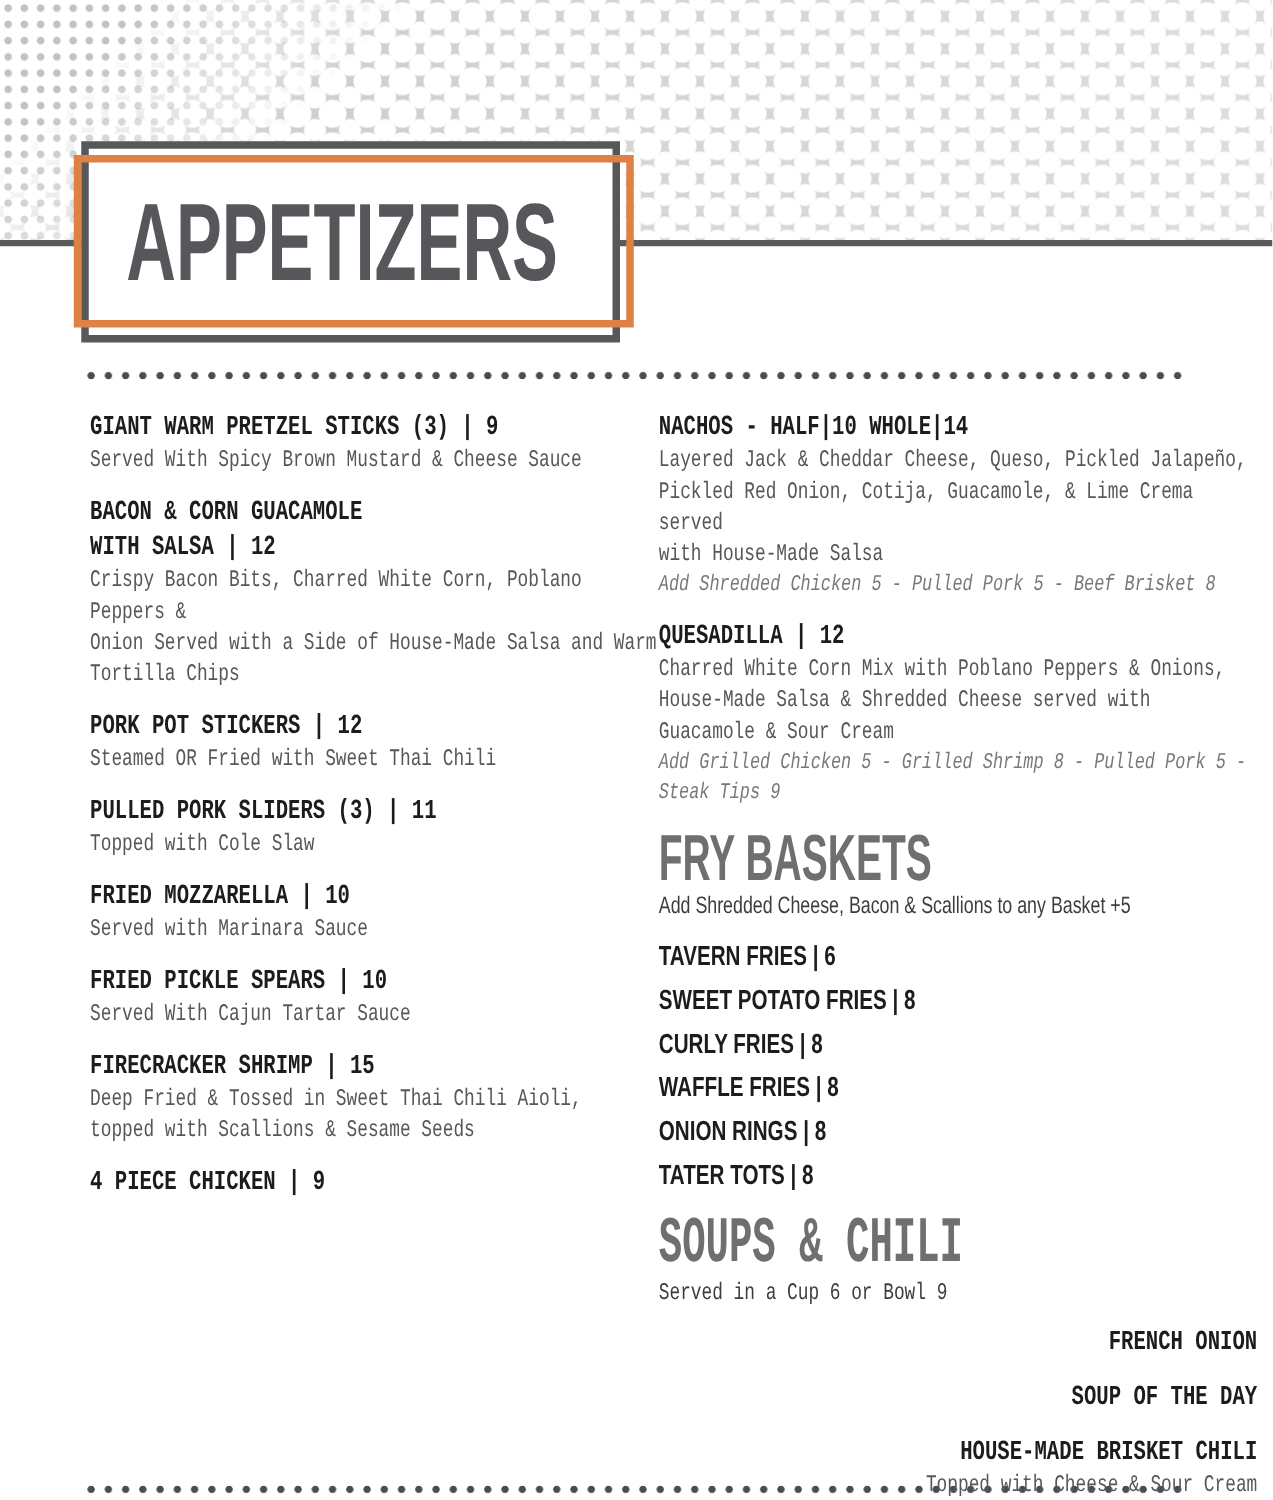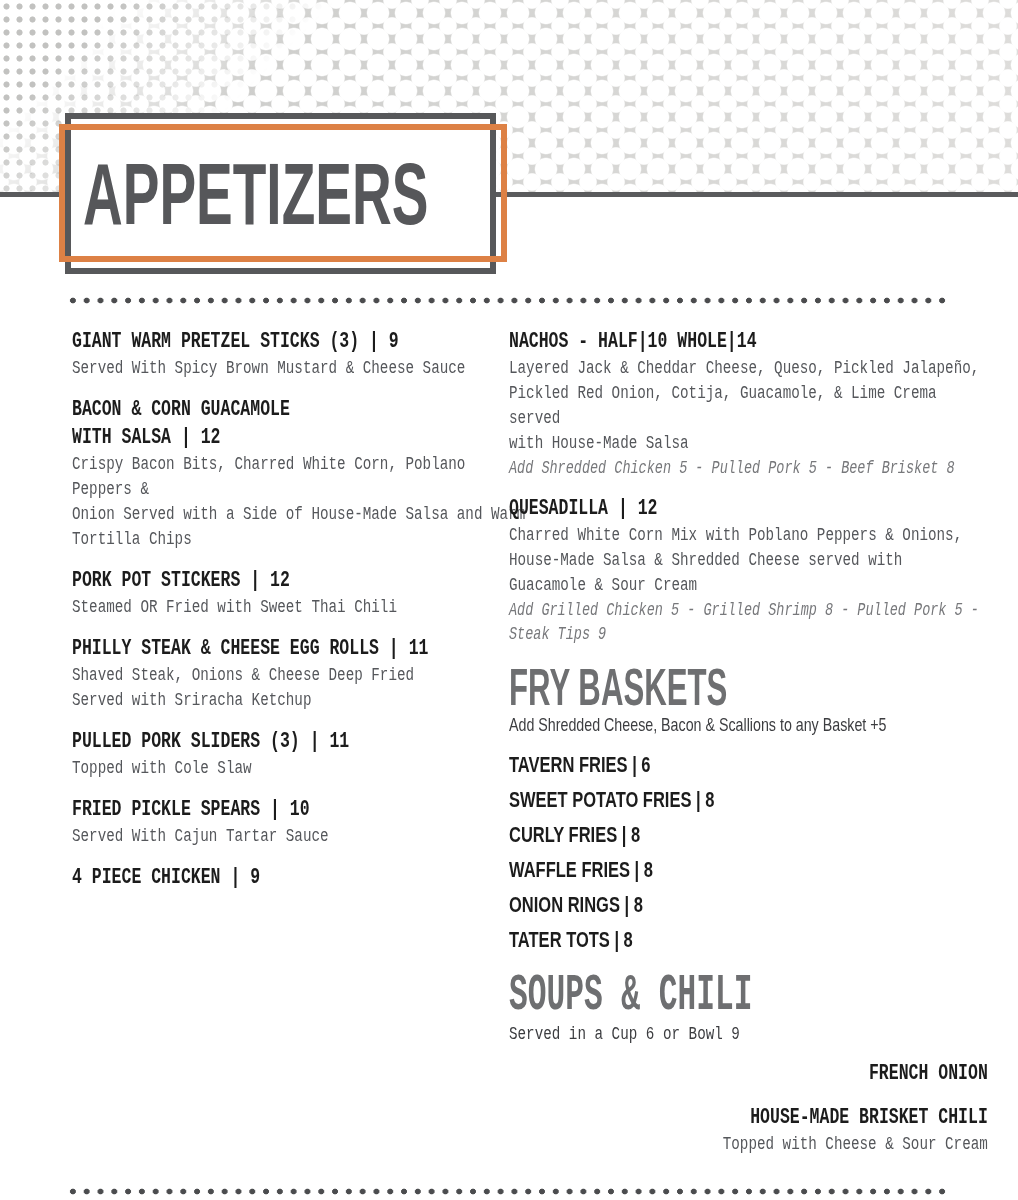--- a/index.html
+++ b/index.html
@@ -38,41 +38,41 @@
   .title-box{
     position:absolute;left:65px;top:113px;width:431px;height:161px;
     box-sizing:border-box;background:#ffffff;border:6px solid #57585a;
   }
   .title-orange{
     position:absolute;left:59px;top:124px;width:448px;height:138px;
     box-sizing:border-box;border:6px solid #DD8145;
   }
   .title-text-wrap{
     position:absolute;left:65px;top:113px;width:415px;height:161px;
-    display:flex;align-items:center;padding-left:18px;box-sizing:border-box;
+    display:flex;align-items:center;padding-left:36px;box-sizing:border-box;
   }
   .title-text-wrap h1{
     margin:0;font-size:88px;line-height:88px;font-weight:bold;color:#56575a;
     letter-spacing:0px;white-space:nowrap;
     transform:scaleX(0.625);transform-origin:0 50%;
   }
 
   
   .dotted{
     position:absolute;left:66px;width:880px;height:7px;
     background-image:radial-gradient(circle, #4b4c4e 2.6px, transparent 3.2px);
     background-size:13.8px 7px;background-position:0 50%;background-repeat:repeat-x;
   }
   .dotted.top{top:297px;}
   .dotted.bottom{top:1188px;}
 
   
   .col{position:absolute;top:318px;}
   .col-left{left:72px;width:460px;}
-  .col-right{left:509px;width:480px;}
+  .col-right{left:527px;width:480px;}
   .col-inner{padding-top:10px;}
 
   .menu-item{margin-bottom:15px;font-family:Liberation Mono, monospace;}
   .item-name{
     font-weight:bold;color:#1c1c1c;font-size:22px;line-height:28px;
     white-space:pre-line;
     transform:scaleX(0.75);transform-origin:0 0;width:133%;
   }
   .item-desc{
     color:#55575b;font-size:19px;line-height:25px;
@@ -128,31 +128,35 @@
 WITH SALSA | 12</div>
       <div class="item-desc">Crispy Bacon Bits, Charred White Corn, Poblano Peppers &amp;
 Onion Served with a Side of House-Made Salsa and Warm
 Tortilla Chips</div>
     </div>
     <div class="menu-item">
       <div class="item-name">PORK POT STICKERS | 12</div>
       <div class="item-desc">Steamed OR Fried with Sweet Thai Chili</div>
     </div>
     <div class="menu-item">
-      <div class="item-name">PHILLY STEAK &amp; CHEESE EGG ROLLS | 11</div>
-      <div class="item-desc">Shaved Steak, Onions &amp; Cheese Deep Fried
-Served with Sriracha Ketchup</div>
-    </div>
-    <div class="menu-item">
       <div class="item-name">PULLED PORK SLIDERS (3) | 11</div>
       <div class="item-desc">Topped with Cole Slaw</div>
     </div>
     <div class="menu-item">
+      <div class="item-name">FRIED MOZZARELLA | 10</div>
+      <div class="item-desc">Served with Marinara Sauce</div>
+    </div>
+    <div class="menu-item">
       <div class="item-name">FRIED PICKLE SPEARS | 10</div>
       <div class="item-desc">Served With Cajun Tartar Sauce</div>
+    </div>
+    <div class="menu-item">
+      <div class="item-name">FIRECRACKER SHRIMP | 15</div>
+      <div class="item-desc">Deep Fried &amp; Tossed in Sweet Thai Chili Aioli,
+topped with Scallions &amp; Sesame Seeds</div>
     </div>
     <div class="menu-item">
       <div class="item-name">4 PIECE CHICKEN | 9</div>
     </div>
   </div>
 </div>
 
 <div class="col col-right">
   <div class="col-inner">
     <div class="menu-item">
@@ -181,18 +185,21 @@
       <div class="item-name fry-item">TATER TOTS | 8</div>
     </div>
 
     <div class="section section-soups">
       <div class="section-title">SOUPS &amp; CHILI</div>
       <div class="section-subtitle">Served in a Cup 6 or Bowl 9</div>
       <div class="soup-item">
         <div class="item-name">FRENCH ONION</div>
       </div>
       <div class="soup-item">
+        <div class="item-name">SOUP OF THE DAY</div>
+      </div>
+      <div class="soup-item">
         <div class="item-name">HOUSE-MADE BRISKET CHILI</div>
         <div class="item-desc">Topped with Cheese &amp; Sour Cream</div>
       </div>
     </div>
   </div>
 </div>
 
 </body></html>

